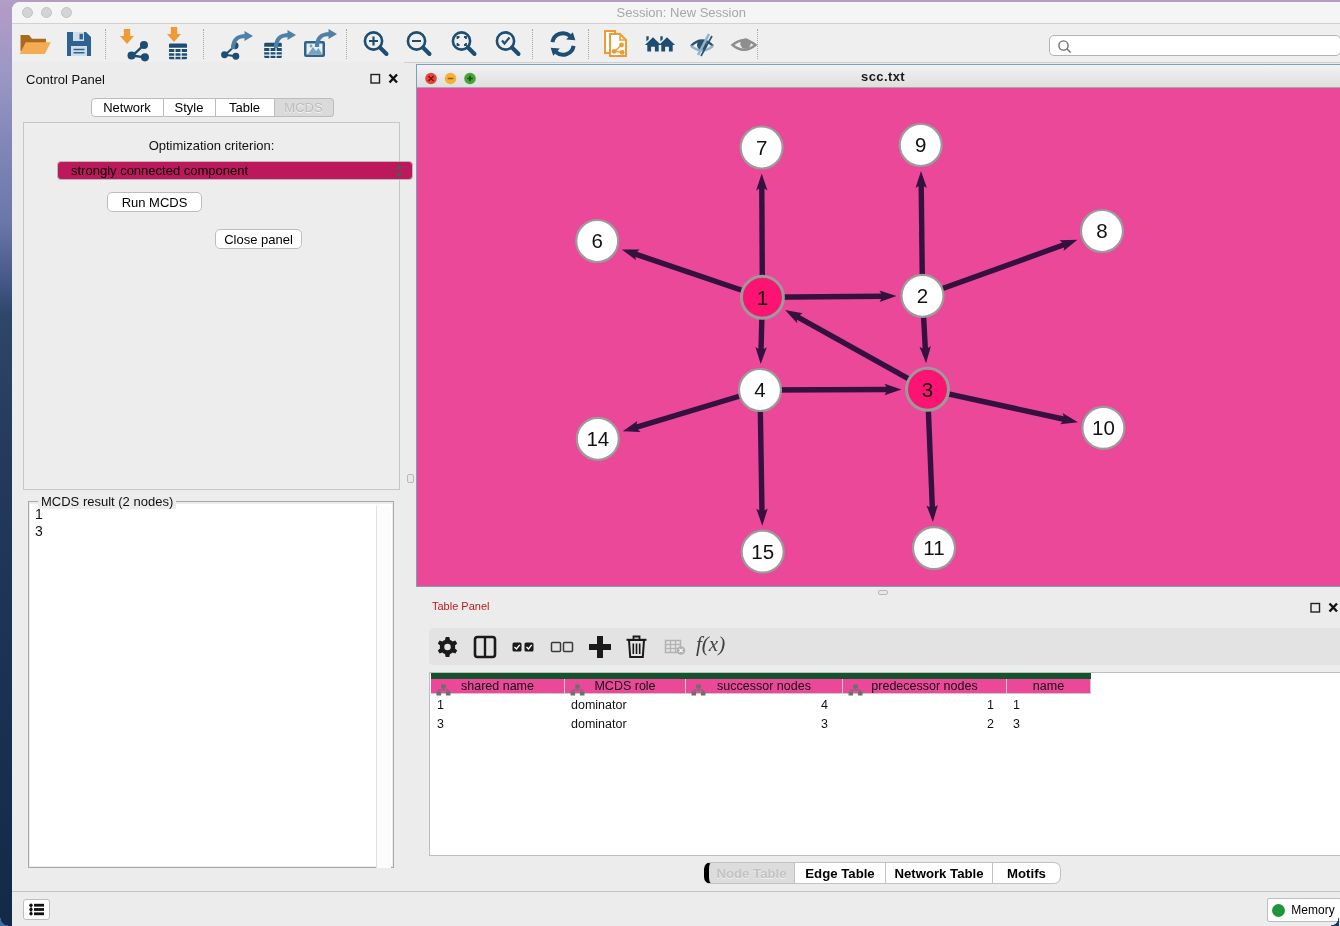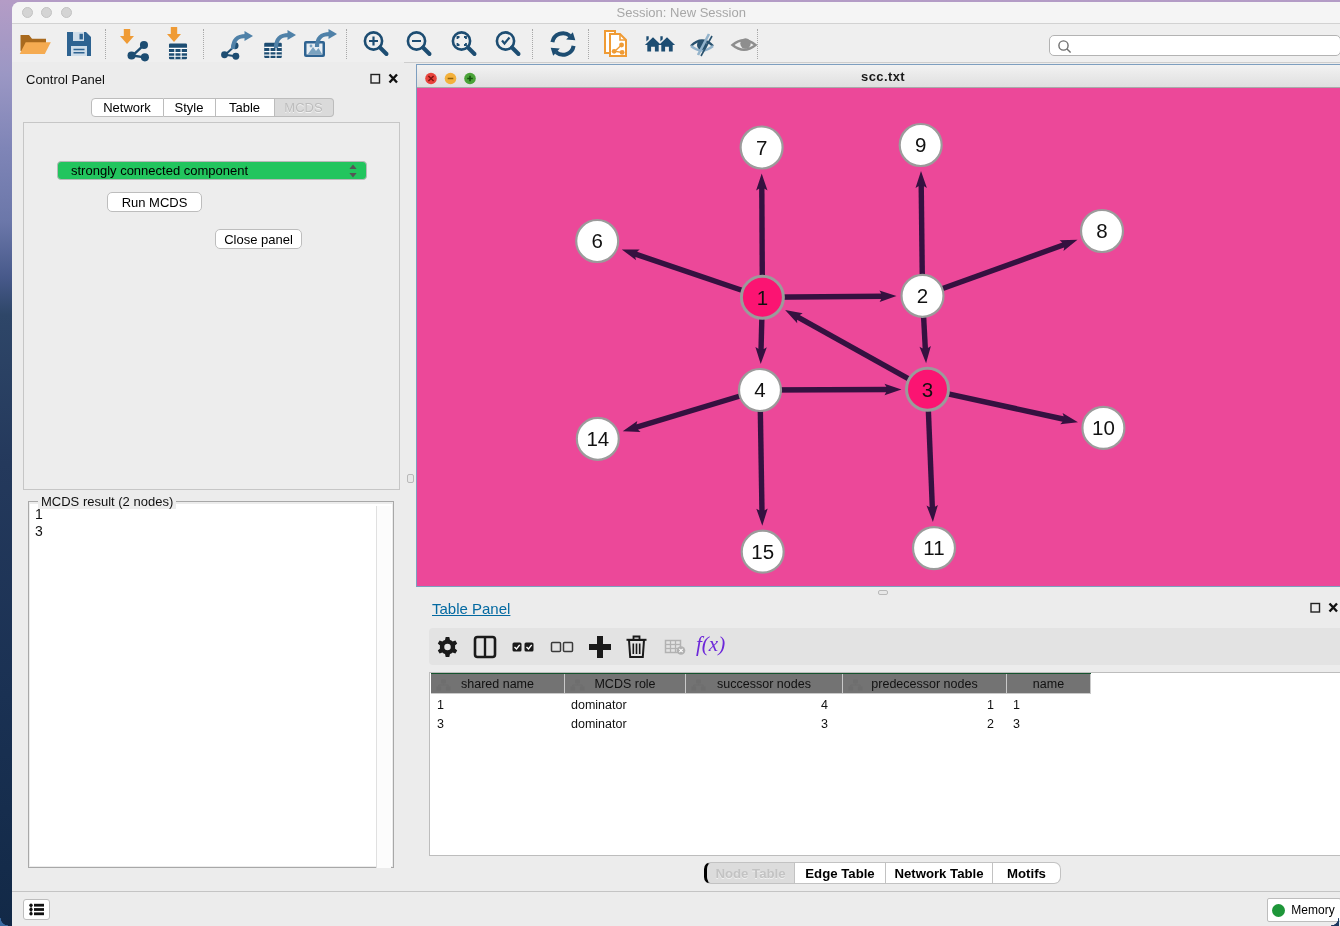--- a/index.html
+++ b/index.html
@@ -26,40 +26,40 @@
 
 #cpanel { left:0; top:60px; width:392px; height:829px; background:#ECECEC; }
 #cptitle { position:absolute; left:14px; top:10px; font-size:13px; color:#111; }
 .tabs { position:absolute; display:flex; font-size:13px; }
 .tab { border:1px solid #bcbcbc; border-left:none; background:#fff; color:#000; display:flex; align-items:center; justify-content:center; }
 .tab.first { border-left:1px solid #bcbcbc; border-radius:4px 0 0 4px; }
 .tab.last { border-radius:0 4px 4px 0; }
 .tab.dis { background:#dadada; color:#bdbdbd; text-shadow:0 1px 0 #f2f2f2; }
 #innerpanel { position:absolute; left:11px; top:60px; width:377px; height:368px; background:#EDEDED; border:1px solid #c6c6c6; }
 #optlabel { position:absolute; left:0; top:15px; width:100%; text-align:center; font-size:13px; color:#111; }
-#combo { position:absolute; left:33px; top:38px; width:310px; height:19px; background:#22c55e; border:1px solid #b9b9b9; border-radius:4px; font-size:13px; line-height:17px; padding-left:13px; color:#000; }
+#combo { position:absolute; left:33px; top:38px; width:356px; height:19px; background:#be185d; border:1px solid #b9b9b9; border-radius:4px; font-size:13px; line-height:17px; padding-left:13px; color:#000; }
 .btn { position:absolute; height:20px; background:#fff; border:1px solid #bdbdbd; border-radius:5px; font-size:13px; display:flex; align-items:center; justify-content:center; color:#000; }
 #mcdsgroup { position:absolute; left:16px; top:439px; width:366px; height:367px; border:1px solid #a8a8a8; }
 #mcdslabel { position:absolute; left:9px; top:-8px; z-index:3; background:#ECECEC; padding:0 3px; font-size:13px; color:#111; }
 #mcdstext { position:absolute; left:1px; top:2px; width:362px; height:362px; background:#fff; font-size:14px; color:#111; padding:2px 0 0 5px; line-height:16.5px; }
 #mcdssb { position:absolute; right:1px; top:2px; width:15px; height:362px; background:#fcfcfc; border-left:1px solid #e0e0e0; }
 
 
 #statusbar { left:0; top:889px; width:100%; height:35px; background:#ECECEC; border-top:1px solid #c4c4c4; }
 
 
 #iframe1 { left:404px; top:62px; width:934px; height:523px; border:1px solid #7d9ebf; background:#ec4899; }
 #ifr-title { position:absolute; left:0; top:0; width:100%; height:23px; background:linear-gradient(#f2f2f2,#dfdfdf); border-bottom:1px solid #a9a9a9; }
 #ifrname { position:absolute; top:4px; left:0; width:100%; text-align:center; font-size:13px; font-weight:600; letter-spacing:0.4px; color:#1a1a1a; }
 
 
 #tpanel { left:404px; top:594px; width:934px; height:292px; background:#ECECEC; }
-#tptitle { position:absolute; left:16px; top:4px; font-size:15px; color:#0369a1;text-decoration:underline; }
+#tptitle { position:absolute; left:16px; top:4px; font-size:11px; color:#b91c1c; }
 #ttoolbar { position:absolute; left:13px; top:32px; width:916px; height:37px; background:#e3e3e3; border-radius:4px; }
-#thead { position:absolute; left:15px; top:77px; z-index:5; height:21px; background:#737373; border-top:1px solid #14532d; border-bottom:1px solid #c9c9c9; font-size:12.5px; color:#111; }
+#thead { position:absolute; left:15px; top:77px; z-index:5; height:21px; background:#ec4899; border-top:6px solid #14532d; border-bottom:1px solid #c9c9c9; font-size:12.5px; color:#111; }
 .hc { position:absolute; top:0; height:100%; border-right:1px solid #c9c9c9; display:flex; align-items:center; justify-content:center; }
 #tbody { position:absolute; left:13px; top:76px; width:916px; height:184px; background:#fff; border:1px solid #bdbdbd; }
 .trow { position:absolute; font-size:12.5px; color:#111; height:19px; line-height:19px; }
 #ttabs { position:absolute; left:0px; top:266px; width:934px; height:22px; }
 .ttab { position:absolute; top:0; height:22px; border:1px solid #c2c2c2; border-left:none; background:#fff; color:#000; font-size:13.2px; font-weight:600; display:flex; align-items:center; justify-content:center; }
 
 .grip { position:absolute; background:#e8e8e8; border:1px solid #b9b9b9; border-radius:2px; }
 </style>
 </head>
 <body>
@@ -242,20 +242,21 @@
       <rect x="1" y="1.5" width="8.5" height="8.5" fill="none" stroke="#222" stroke-width="1.4"></rect>
       <path d="M19.5 1.5 L27 9.5 M27 1.5 L19.5 9.5" stroke="#111" stroke-width="2.4"></path>
     </svg>
     <div class="tabs" style="left:78.5px; top:35.5px; height:19px;">
       <div class="tab first" style="width:73px;">Network</div>
       <div class="tab" style="width:52px;">Style</div>
       <div class="tab" style="width:59px;">Table</div>
       <div class="tab last dis" style="width:59px;">MCDS</div>
     </div>
     <div id="innerpanel">
+      <div id="optlabel">Optimization criterion:</div>
       <div id="combo">strongly connected component
         <svg width="10" height="14" style="position:absolute; right:8px; top:2px;" viewBox="0 0 10 14">
           <path d="M5 0.5 L8.6 5 L1.4 5 Z" fill="#555"></path>
           <path d="M5 13.5 L8.6 9 L1.4 9 Z" fill="#555"></path>
         </svg>
       </div>
       <div class="btn" style="left:83px; top:69px; width:95px;">Run MCDS</div>
       <div class="btn" style="left:191px; top:69px; width:87px;margin-top:37px;">Close panel</div>
     </div>
     <div id="mcdsgroup">
@@ -392,21 +393,21 @@
           <g transform="translate(246,19)">
             <rect x="-9.5" y="-6.5" width="15" height="12" fill="none" stroke="#b2b2b2" stroke-width="1.5"></rect>
             <line x1="-9.5" y1="-2.5" x2="5.5" y2="-2.5" stroke="#b2b2b2" stroke-width="1.3"></line>
             <line x1="-9.5" y1="1.5" x2="5.5" y2="1.5" stroke="#b2b2b2" stroke-width="1.3"></line>
             <line x1="-4.5" y1="-6.5" x2="-4.5" y2="5.5" stroke="#b2b2b2" stroke-width="1.3"></line>
             <line x1="0.5" y1="-6.5" x2="0.5" y2="5.5" stroke="#b2b2b2" stroke-width="1.3"></line>
             <circle cx="6" cy="3.5" r="4.3" fill="#b2b2b2"></circle>
             <path d="M4.3 1.8 L7.7 5.2 M7.7 1.8 L4.3 5.2" stroke="#fff" stroke-width="1.2"></path>
           </g>
         </svg>
-        <div style="position:absolute;left:267px;top:4px;font-family:'Liberation Serif',serif;font-style:italic;font-size:21px;color:#6d28d9;">f(x)</div>
+        <div style="position:absolute;left:267px;top:4px;font-family:'Liberation Serif',serif;font-style:italic;font-size:21px;color:#404040;">f(x)</div>
       </div>
     <div id="thead" style="width:660px;">
       <div class="hc" style="left:0; width:134px;"><svg width="15" height="12" viewBox="0 0 15 12" style="position:absolute;left:5px;top:5px">
             <rect x="5.2" y="0.5" width="4.6" height="4" fill="#6e6e6e"></rect>
             <rect x="0.5" y="7.5" width="4.6" height="4" fill="#6e6e6e"></rect>
             <rect x="9.9" y="7.5" width="4.6" height="4" fill="#6e6e6e"></rect>
             <path d="M7.5 4.5 V6 M2.8 7.5 V6 H12.2 V7.5" stroke="#6e6e6e" stroke-width="1" fill="none"></path>
           </svg>shared name</div>
       <div class="hc" style="left:134px; width:121px;"><svg width="15" height="12" viewBox="0 0 15 12" style="position:absolute;left:5px;top:5px">
             <rect x="5.2" y="0.5" width="4.6" height="4" fill="#6e6e6e"></rect>
@@ -434,21 +435,21 @@
       <div class="trow" style="left:262px; top:23px; width:136px; text-align:right;">4</div>
       <div class="trow" style="left:419px; top:23px; width:145px; text-align:right;">1</div>
       <div class="trow" style="left:583px; top:23px;">1</div>
       <div class="trow" style="left:7px; top:42px;">3</div>
       <div class="trow" style="left:141px; top:42px;">dominator</div>
       <div class="trow" style="left:262px; top:42px; width:136px; text-align:right;">3</div>
       <div class="trow" style="left:419px; top:42px; width:145px; text-align:right;">2</div>
       <div class="trow" style="left:583px; top:42px;">3</div>
     </div>
     <div id="ttabs">
-      <div class="ttab" style="left:288px; width:91px; border-left:3px solid #000000; border-radius:7px 0 0 7px; background:#dcdcdc; color:#c3c3c3; text-shadow:0 1px 0 #f0f0f0;">Node Table</div>
+      <div class="ttab" style="left:288px; width:91px; border-left:5px solid #000000; border-radius:7px 0 0 7px; background:#dcdcdc; color:#c3c3c3; text-shadow:0 1px 0 #f0f0f0;">Node Table</div>
       <div class="ttab" style="left:379px; width:91px;">Edge Table</div>
       <div class="ttab" style="left:470px; width:107px;">Network Table</div>
       <div class="ttab" style="left:577px; width:68px; border-radius:0 7px 7px 0;">Motifs</div>
     </div>
   </div>
 
   <div class="grip" style="left:395px; top:472px; width:7px; height:9px;"></div>
   <div class="grip" style="left:866px; top:587.5px; width:10px; height:5.5px;"></div>
 </div>
 

